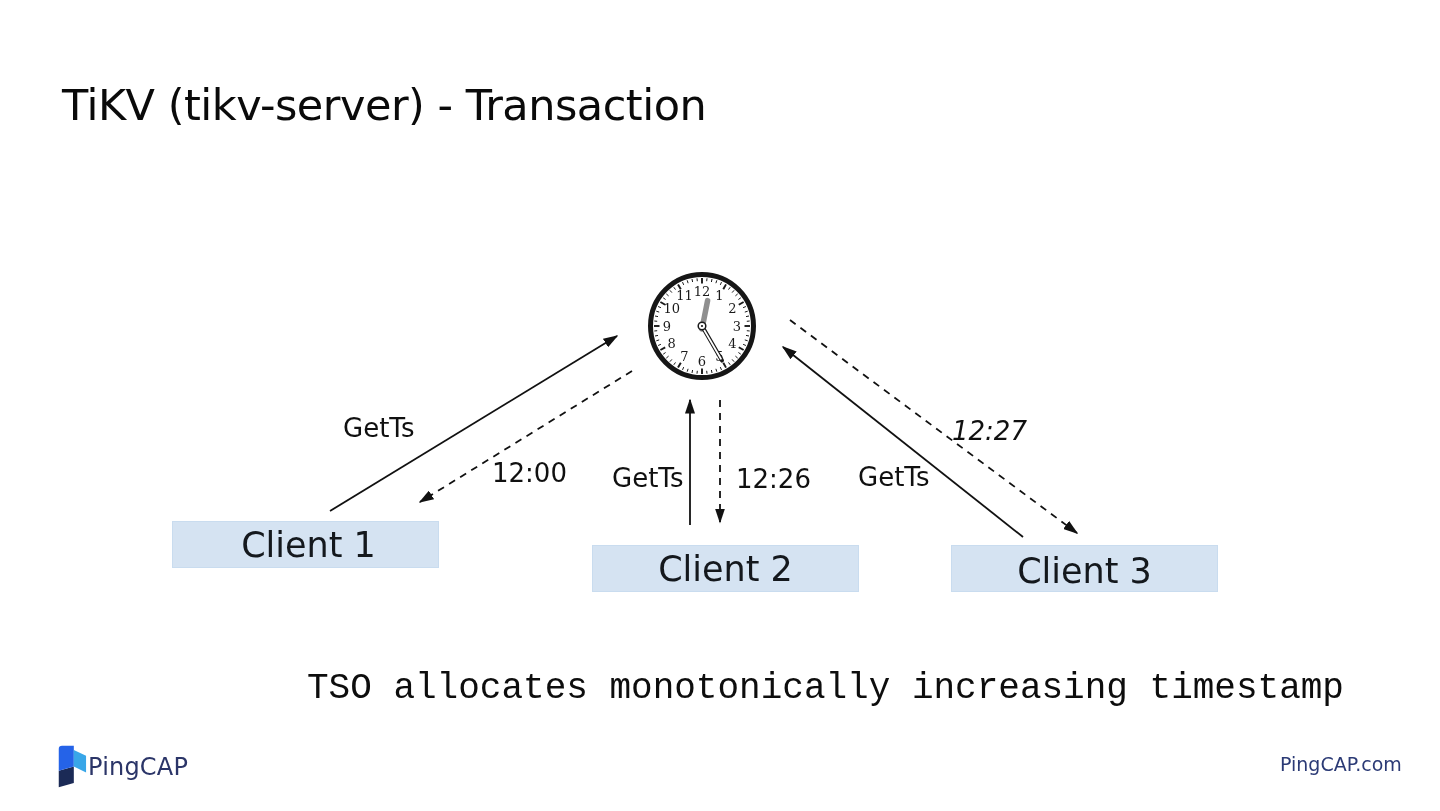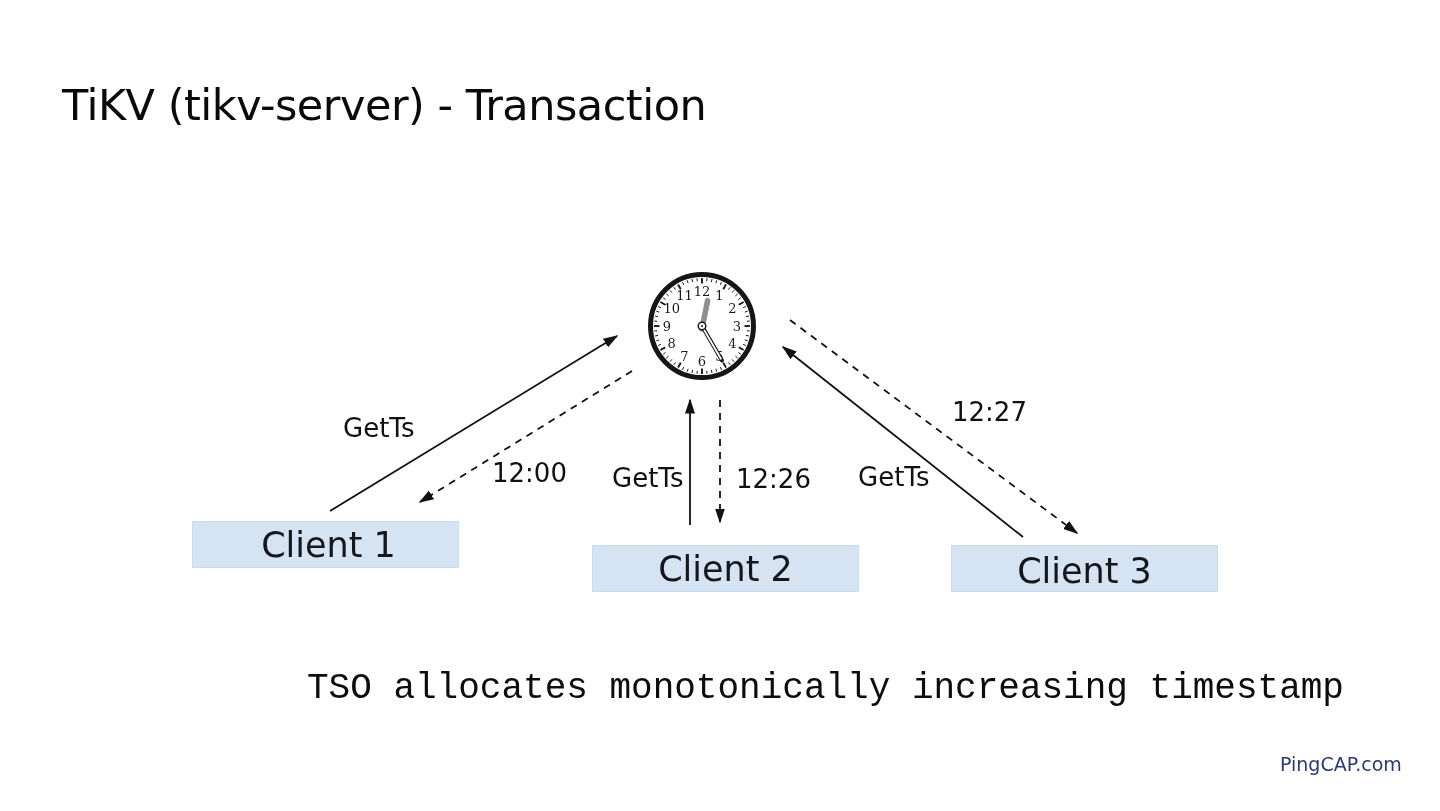--- a/index.html
+++ b/index.html
@@ -141,29 +141,37 @@
     <line x1="720" y1="400" x2="720" y2="522" stroke="#111111" stroke-width="1.8" stroke-dasharray="7 6" marker-end="url(#arr)"></line>
     <line x1="1023" y1="537" x2="783" y2="347" stroke="#111111" stroke-width="1.8" marker-end="url(#arr)"></line>
     <line x1="790" y1="320" x2="1077" y2="533" stroke="#111111" stroke-width="1.8" stroke-dasharray="7 6" marker-end="url(#arr)"></line>
   </svg>
 
   <div class="flow-label" style="left:343px; top:413px;">GetTs</div>
   <div class="flow-label" style="left:492px; top:458px;">12:00</div>
   <div class="flow-label" style="left:612px; top:463px;">GetTs</div>
   <div class="flow-label" style="left:736px; top:464px;">12:26</div>
   <div class="flow-label" style="left:858px; top:462px;">GetTs</div>
-  <div class="flow-label" style="left:952px; top:397px;">12:27</div>
+  <div class="flow-label" style="left:952px; top:416px;font-style:italic;">12:27</div>
 
-  <div class="client-box" style="left:192px; top:521px;padding-left:6px;">
+  <div class="client-box" style="left:172px; top:521px;padding-left:6px;">
     <span>Client 1</span>
   </div>
   <div class="client-box" style="left:592px; top:545px;">
     <span>Client 2</span>
   </div>
   <div class="client-box" style="left:951px; top:545px;align-items:flex-end;">
     <span>Client 3</span>
   </div>
 
   <div class="slide-caption">TSO allocates monotonically increasing timestamp</div>
 
+  <div class="footer-logo">
+    <svg class="mark" viewBox="0 0 34 46">
+      <path d="M4,28 L20,23.5 L20,41 L4,45.5 Z" fill="#1b2a56"></path>
+      <path d="M4,5 Q4,1.5 7.5,1.5 L20,1.5 L20,23.5 L4,28 Z" fill="#2563e8"></path>
+      <path d="M20,6 L33,12 L33,30 L20,23.5 Z" fill="#38a6e8"></path>
+    </svg>
+    <span class="brand">PingCAP</span>
+  </div>
   <div class="website">PingCAP.com</div>
 
 </div>
 
 </body></html>

